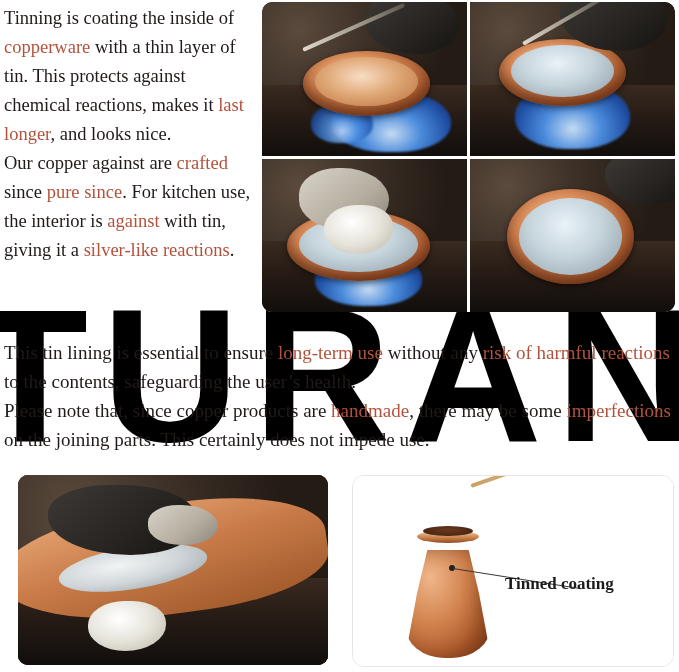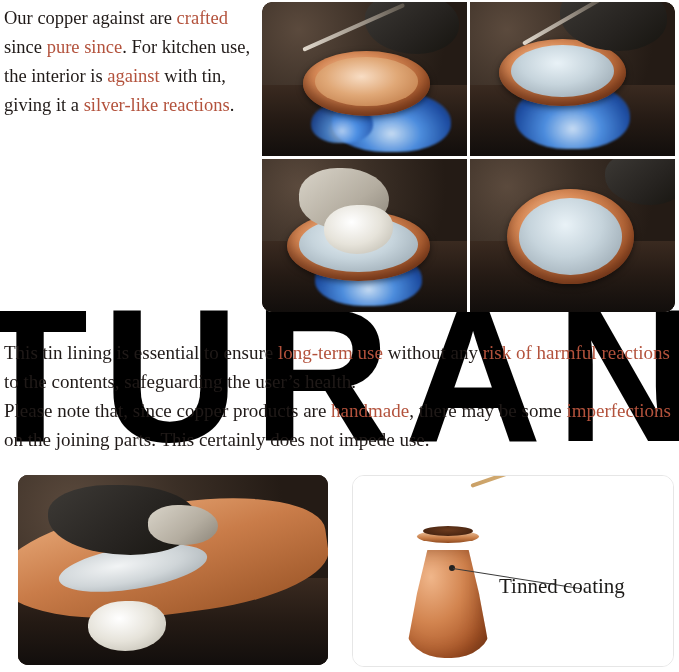--- a/index.html
+++ b/index.html
@@ -217,25 +217,26 @@
   }
   .pointer-dot {
     position: absolute;
     left: 96px; top: 89px;
     width: 6px; height: 6px;
     border-radius: 50%;
     background: #222;
   }
   .caption {
     position: absolute;
-    left: 146px; top: 98px;
+    left: 152px; top: 98px;
     font-family: "Liberation Serif", serif;
-    font-size: 21px;
+    font-size: 17px;
     color: #1d1b19;
     white-space: nowrap;
+    font-weight: bold;
   }
 
   .polish-scene { position: absolute; inset: 0; }
   .copper-sheet {
     position: absolute;
     left: -20px; top: 30px;
     width: 330px; height: 110px;
     background: linear-gradient(170deg, #e8a978 0%, #c97c49 45%, #9c5628 100%);
     border-radius: 50% 45% 40% 55%;
     transform: rotate(-8deg);
@@ -252,20 +253,23 @@
 </head>
 <body>
 
 <div id="watermark">TURAN</div>
 
 <div id="page">
 
   <div class="top-row">
 
     <div class="text-col">
+      <div class="body-text">
+        <span>Tinning</span><span> is coating the inside of </span><span class="hl">copperware</span><span> with a thin layer of tin. This protects against chemical reactions, makes it </span><span class="hl">last longer</span><span>, and looks nice.</span>
+      </div>
       <div class="body-text">
         <span>Our copper against are </span><span class="hl">crafted</span><span> since </span><span class="hl">pure since</span><span>. For kitchen use, the interior is </span><span class="hl">against</span><span> with tin, giving it a </span><span class="hl">silver-like reactions</span><span>.</span>
       </div>
     </div>
 
     <div class="grid">
 
       <div class="cell tl">
         <div class="bg-dark-shop"></div>
         <div class="bench"></div>

